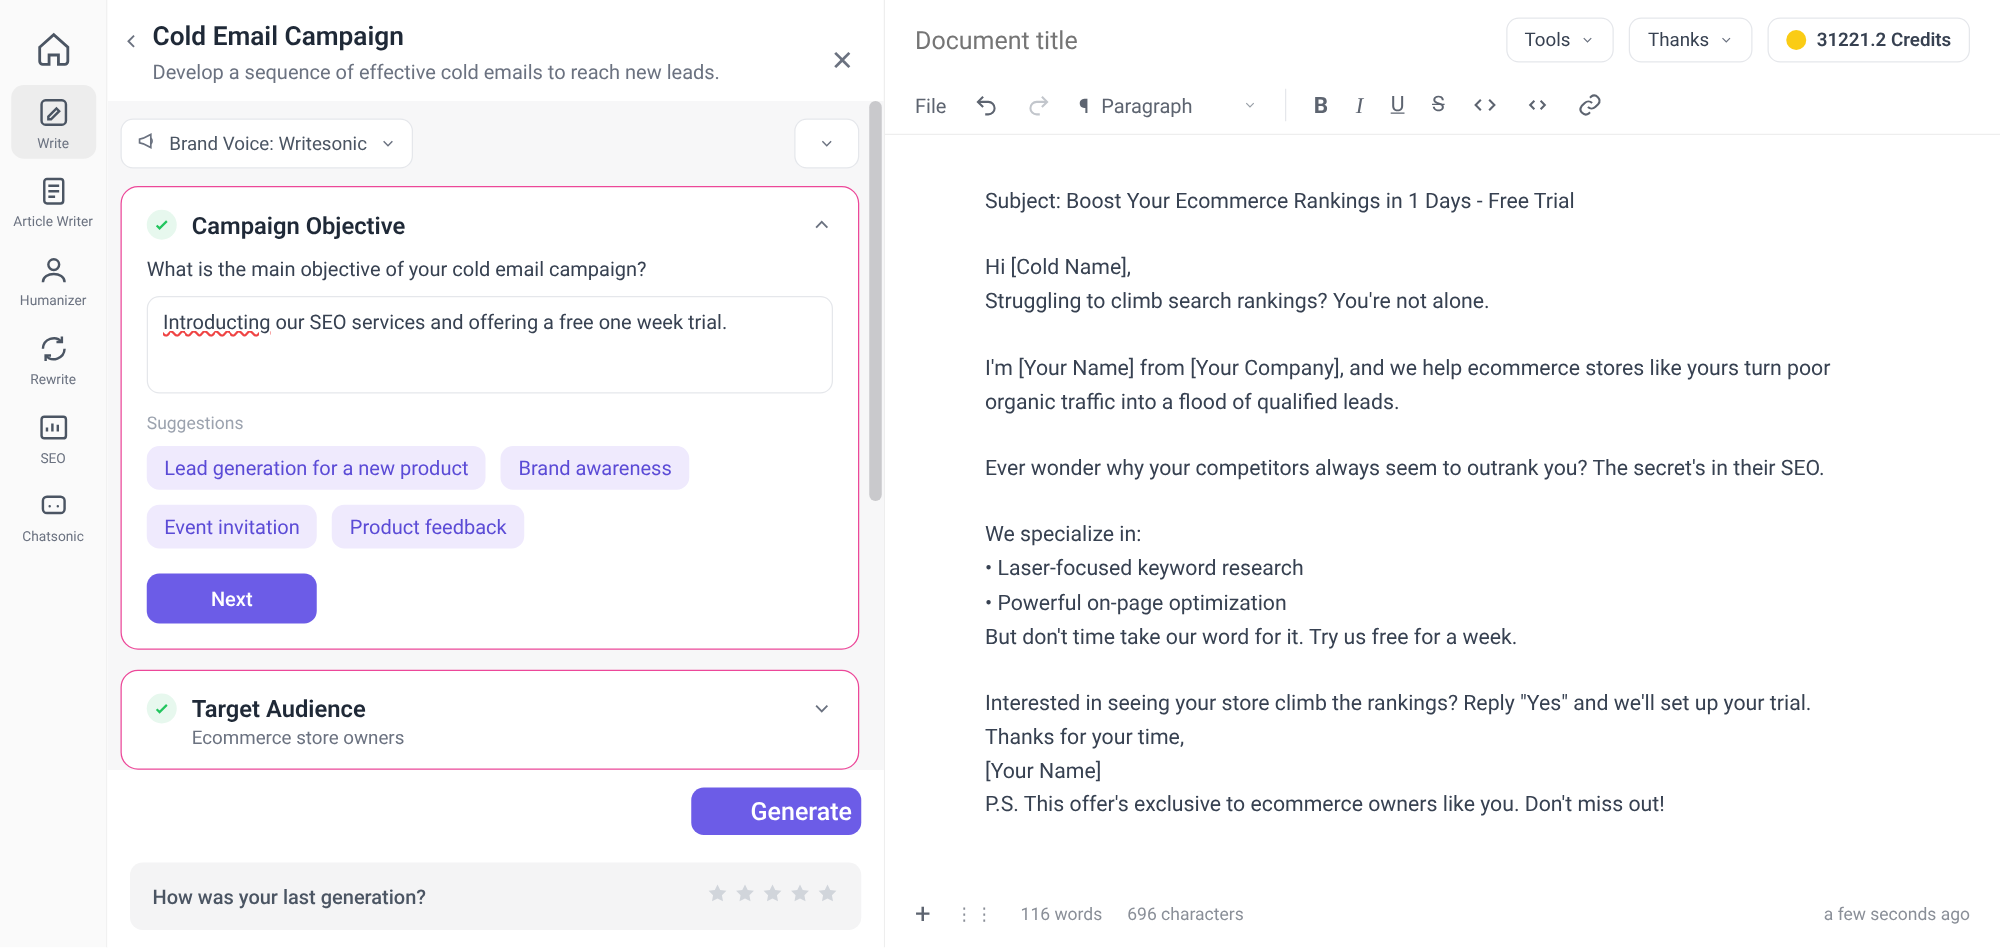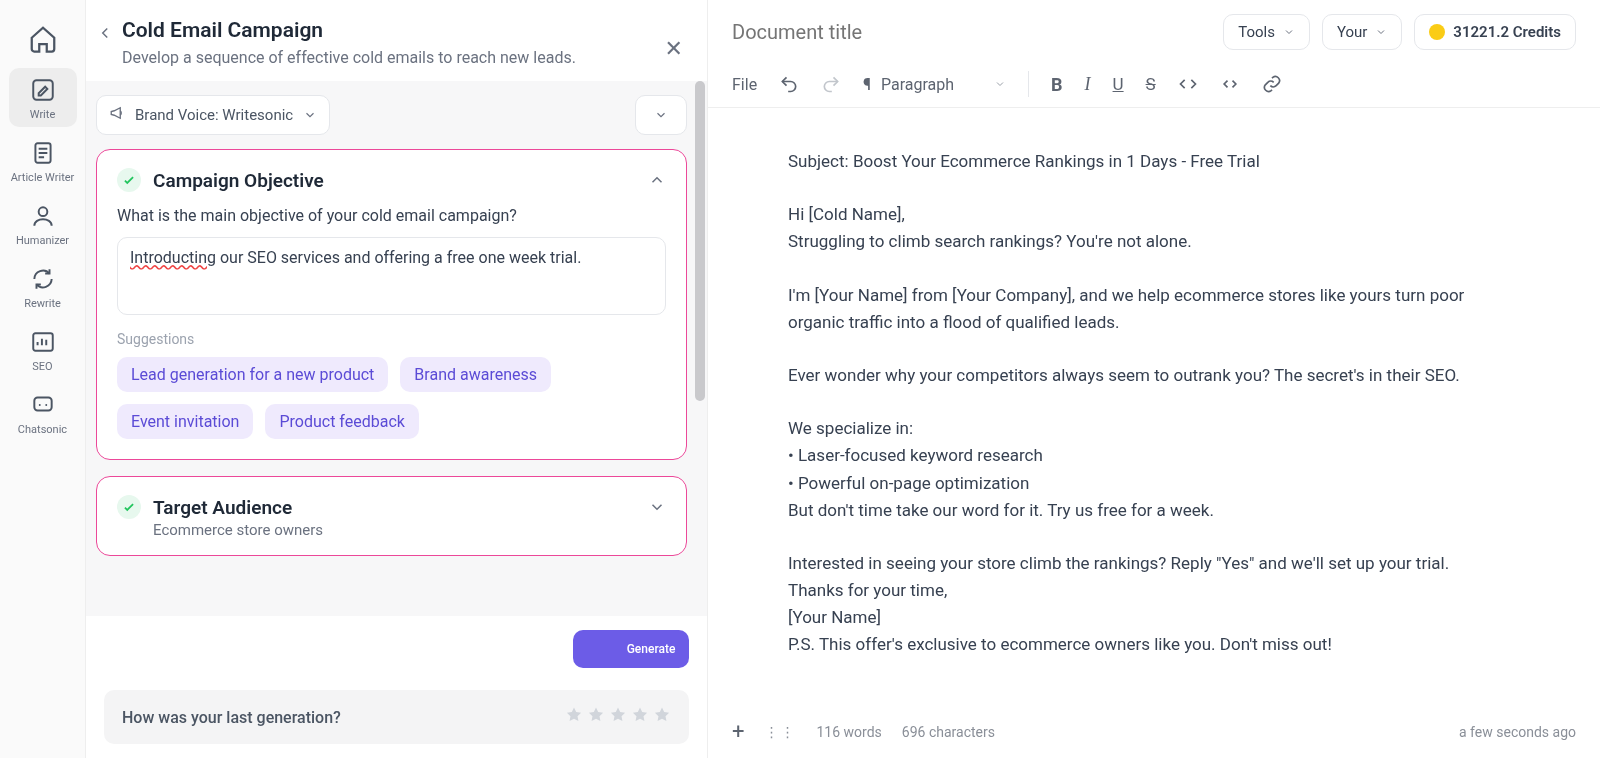--- a/index.html
+++ b/index.html
@@ -31,21 +31,21 @@
   .card-sub { font-size: 15px; color: #6b7280; margin-left: 36px; margin-top: 2px; }
   .card .collapse { margin-left: auto; color: #6b7280; cursor: pointer; }
   .card-q { font-size: 16px; margin: 14px 0 12px 0; color: #374151; }
   .ta { width: 100%; height: 78px; resize: both; border: 1px solid #e5e7eb; border-radius: 10px; padding: 10px 12px; font-size: 16px; color: #374151; outline: none; }
   .ta .typo { text-decoration: underline wavy #ef4444; }
   .sugs-lbl { font-size: 14px; color: #9ca3af; margin-top: 16px; }
   .sugs { display: flex; flex-wrap: wrap; gap: 12px; margin-top: 10px; }
   .chip { background: #efeafd; color: #5b4bd6; padding: 8px 14px; border-radius: 10px; font-size: 16px; cursor: pointer; }
   .next-btn { margin-top: 20px; width: 136px; height: 40px; background: #6c5ce7; color: #fff; border: none; border-radius: 10px; font-size: 16px; font-weight: 550; cursor: pointer; }
   .gen-wrap { padding: 14px 18px; background: #fff; }
-  .gen-btn { float: right; width: 116px; height: 38px; background: #6c5ce7; color: #fff; border: none; border-radius: 10px; font-size: 12px; font-weight: 550; cursor: pointer; padding-left: 40px; }
+  .gen-btn { float: right; width: 136px; height: 38px; background: #6c5ce7; color: #fff; border: none; border-radius: 10px; font-size: 20px; font-weight: 550; cursor: pointer; padding-left: 40px; }
   .feedback { clear: both; margin-top: 60px; background: #f4f4f5; border-radius: 10px; padding: 16px 18px; display: flex; align-items: center; justify-content: space-between; gap: 43px; }
   .feedback span { font-size: 16px; color: #4b5563; font-weight: 550; }
   .stars svg { fill: #d1d5db; }
   
   .scrolltrack { position: absolute; right: 2px; top: 0; width: 10px; height: 520px; }
   .scrollthumb { position: absolute; right: 2px; top: 0; width: 10px; height: 320px; background: #c9c9cc; border-radius: 5px; }
   
   .editor { flex: 1; display: flex; flex-direction: column; }
   .ed-top { display: flex; align-items: center; padding: 14px 24px; gap: 12px; border-bottom: 1px solid transparent; }
   .doc-title { font-size: 20px; color: #9ca3af; border: none; outline: none; flex: 0 0 auto; width: 300px; background: transparent; }
@@ -185,20 +185,21 @@
       </div>
       <div class="card-q">What is the main objective of your cold email campaign?</div>
       <div class="ta" contenteditable="true" style=""><span class="typo">Introducting</span> our SEO services and offering a free one week trial.</div>
       <div class="sugs-lbl">Suggestions</div>
       <div class="sugs">
         <span class="chip">Lead generation for a new product</span>
         <span class="chip">Brand awareness</span>
         <span class="chip">Event invitation</span>
         <span class="chip">Product feedback</span>
       </div>
+      <button class="next-btn">Next</button>
     </div>
 
     <div class="card" style="padding-bottom:16px">
       <div class="card-head">
         <span class="check">
           <svg width="14" height="14" viewBox="0 0 24 24" fill="none" stroke="#22c55e" stroke-width="3">
               <path d="M5 13l4 4 10-10"></path>
             </svg>
         </span>
         <span class="card-title">Target Audience</span>
@@ -242,21 +243,21 @@
   <div class="ed-top">
     <input class="doc-title" placeholder="Document title" style="">
     <div class="spacer"></div>
     <div class="btn">
       <span>Tools</span>
       <svg width="12" height="12" viewBox="0 0 24 24" fill="none" stroke="#6b7280" stroke-width="2">
           <path d="M6 9l6 6 6-6"></path>
         </svg>
     </div>
     <div class="btn">
-      <span>Your</span>
+      <span>Thanks</span>
       <svg width="12" height="12" viewBox="0 0 24 24" fill="none" stroke="#6b7280" stroke-width="2">
           <path d="M6 9l6 6 6-6"></path>
         </svg>
     </div>
     <div class="btn credits">
       <span class="dot"></span>
       <span style="font-weight:600">31221.2 Credits</span>
     </div>
   </div>
 

